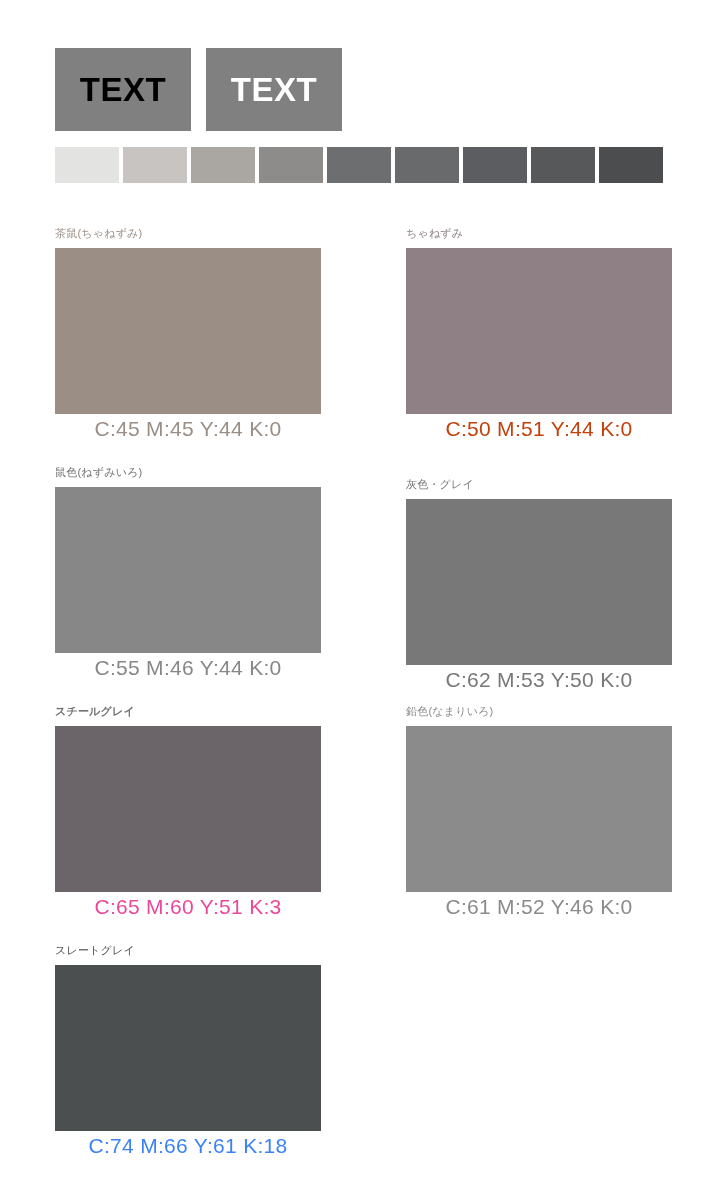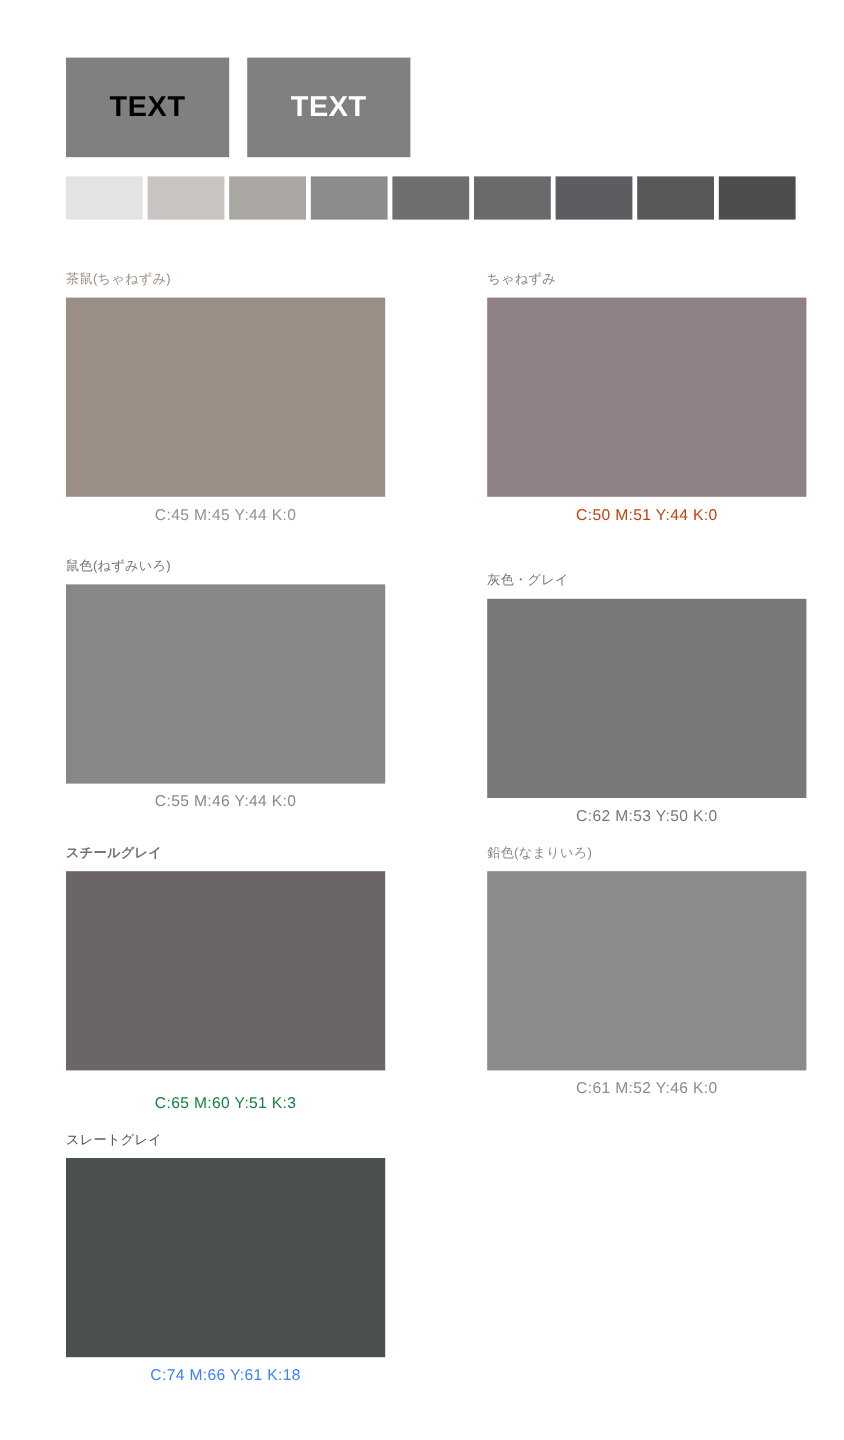--- a/index.html
+++ b/index.html
@@ -28,21 +28,21 @@
     top: 48px;
     display: flex;
     gap: 15px;
   }
   .text-demo {
     width: 136px;
     height: 83px;
     display: flex;
     align-items: center;
     justify-content: center;
-    font-size: 24px;
+    font-size: 33px;
     font-weight: bold;
     letter-spacing: 0.5px;
   }
 
   
   .strip {
     position: absolute;
     left: 55px;
     top: 147px;
     display: flex;
@@ -79,21 +79,21 @@
     line-height: 22px;
     letter-spacing: 0.2px;
     height: 26px;
     white-space: nowrap;
   }
   .cell-chip {
     width: 266px;
     height: 166px;
   }
   .cell-cmyk {
-    font-size: 13px;
+    font-size: 21px;
     line-height: 30px;
     letter-spacing: 0.3px;
     text-align: center;
     width: 266px;
     white-space: nowrap;
   }
 </style>
 </head>
 <body>
 
@@ -142,21 +142,21 @@
         <div class="cell right">
           <div class="cell-name" style="color: rgb(120, 120, 120); margin-top: 12px;">灰色・グレイ</div>
           <div class="cell-chip" style="background: rgb(120, 120, 120);"></div>
           <div class="cell-cmyk" style="color: rgb(120, 120, 120);">C:62  M:53  Y:50  K:0</div>
         </div>
       </div>
       <div class="grid-row">
         <div class="cell">
           <div class="cell-name" style="color: #737373; font-weight: bold;">スチールグレイ</div>
           <div class="cell-chip" style="background: rgb(107, 100, 105);"></div>
-          <div class="cell-cmyk" style="color: #15803d; margin-top: 12px;">C:65  M:60  Y:51  K:3</div>
+          <div class="cell-cmyk" style="color: #ec4899;">C:65  M:60  Y:51  K:3</div>
         </div>
         <div class="cell right">
           <div class="cell-name" style="color: rgb(139, 139, 139);">鉛色(なまりいろ)</div>
           <div class="cell-chip" style="background: rgb(139, 139, 139);"></div>
           <div class="cell-cmyk" style="color: rgb(139, 139, 139);">C:61  M:52  Y:46  K:0</div>
         </div>
       </div>
       <div class="grid-row">
         <div class="cell">
           <div class="cell-name" style="color: rgb(75, 79, 80);">スレートグレイ</div>

